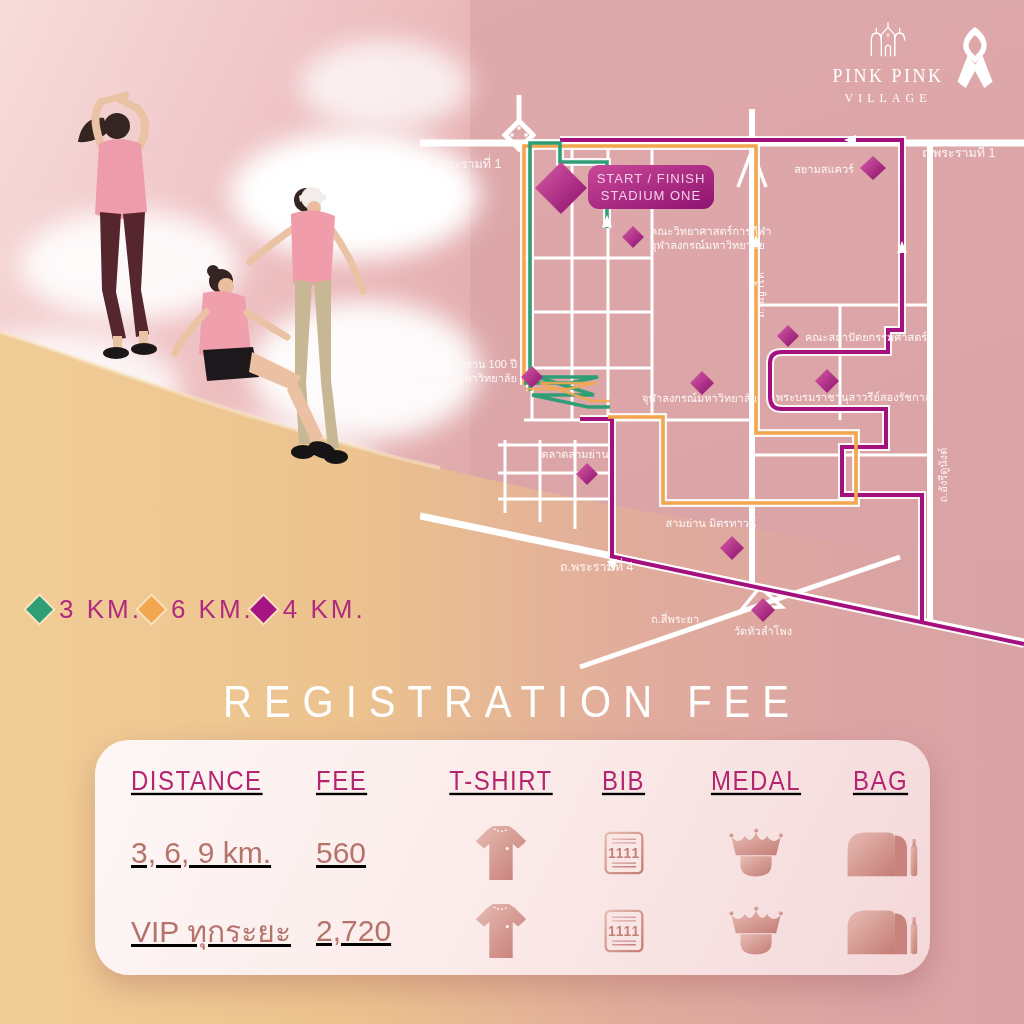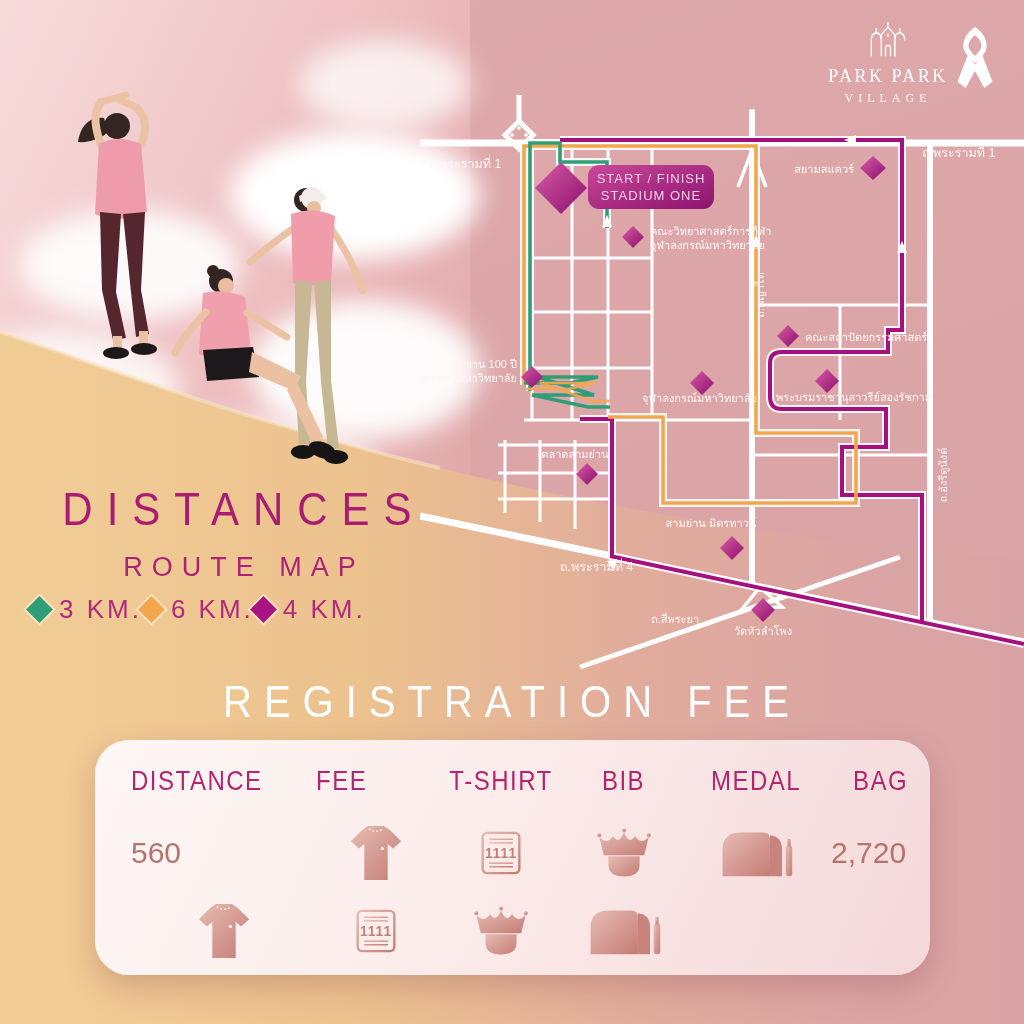--- a/index.html
+++ b/index.html
@@ -19,21 +19,21 @@
   .legend .item{display:flex;align-items:center;gap:10px;color:#b02a7d;font-size:26px;letter-spacing:3px;}
   .legend .dia{width:19px;height:19px;transform:rotate(45deg);box-shadow:0 0 0 2px rgba(255,247,230,.55);}
   .d-green{background:#2f9e77;} .d-orange{background:#f2a74e;} .d-magenta{background:#a81583;}
   
   .reg-title{position:absolute;left:0;top:680px;width:1024px;text-align:center;color:#ffffff;
     font-size:40px;font-weight:300;letter-spacing:12px;transform:scaleY(1.1);}
   .fee-card{position:absolute;left:95px;top:740px;width:835px;height:235px;border-radius:34px;
     background:linear-gradient(115deg,#fdf7f6 0%,#fbecea 45%,#f4d8da 100%);
     box-shadow:0 12px 30px rgba(140,70,80,.28);
     display:grid;grid-template-columns:185px 120px 130px 115px 150px 1fr;
-    grid-template-rows:66px 78px 78px;align-items:center;padding:8px 0 0 36px;box-sizing:border-box;}
+    grid-template-rows:66px 78px 78px;align-items:center;padding:8px 0 0 36px;box-sizing:border-box;text-decoration:underline;}
   .fee-card .hdr{color:#b3256f;font-size:24px;font-weight:300;letter-spacing:1.5px;transform:scaleY(1.18);}
   .fee-card .val{color:#b5736c;font-size:30px;}
   .cell-c{text-align:center;}
   .icon-cell{display:flex;justify-content:center;align-items:center;}
   
   .brand{position:absolute;left:828px;top:18px;width:120px;text-align:center;color:#fff;}
   .brand .nm{font-family:"Liberation Serif","DejaVu Serif",serif;font-size:18px;letter-spacing:2.5px;margin-top:4px;}
   .brand .sub{font-family:"Liberation Serif","DejaVu Serif",serif;font-size:12px;letter-spacing:5px;margin-top:4px;opacity:.95;}
   .ribbon{position:absolute;left:952px;top:24px;}
   
@@ -255,37 +255,33 @@
     <svg width="52" height="40" viewBox="0 0 60 48">
       <g stroke="#fff" stroke-width="1.6" fill="none">
         <path d="M22,46 V20 L30,11 L38,20 V46"></path>
         <path d="M27,46 V35 Q30,30 33,35 V46"></path>
         <path d="M10,46 V27 Q10,18 16,18 Q22,18 22,27"></path>
         <path d="M38,46 V27 Q38,18 44,18 Q50,18 50,27"></path>
         <path d="M16,18 V12 M30,11 V5 M44,18 V12"></path>
         <path d="M29,21 Q30,24 31,21 Q31,19 30,19 Q29,19 29,21" stroke-width="1.2"></path>
       </g>
     </svg>
-    <div class="nm">PARK PARK</div>
+    <div class="nm">PINK PINK</div>
     <div class="sub">VILLAGE</div>
   </div>
   <div class="ribbon">
     <svg width="46" height="66" viewBox="0 0 44 64">
       <g fill="#ffffff">
         <polygon points="15,30 24,42 13,62 5,56"></polygon>
         <polygon points="29,30 20,42 31,62 39,56"></polygon>
         <path fill-rule="evenodd" d="M22,3 C13,9 8,19 12,27 C15,32 19,35 22,38 C25,35 29,32 32,27 C36,19 31,9 22,3 Z M22,11 C17,15 14.5,20 16.5,24 C18,27 20.5,29.5 22,31 C23.5,29.5 26,27 27.5,24 C29.5,20 27,15 22,11 Z"></path>
       </g>
     </svg>
   </div>
 
-  <div class="distances">
-    <h1>DISTANCES</h1>
-    <h2>ROUTE MAP</h2>
-  </div>
   <div class="legend">
     <div class="item">
       <span class="dia d-green"></span>
       <span>3 KM.</span>
     </div>
     <div class="item">
       <span class="dia d-orange"></span>
       <span>6 KM.</span>
     </div>
     <div class="item">
@@ -297,20 +293,21 @@
   <div class="reg-title">REGISTRATION FEE</div>
 
   <div class="fee-card">
     <div class="hdr">DISTANCE</div>
     <div class="hdr">FEE</div>
     <div class="hdr cell-c">T-SHIRT</div>
     <div class="hdr cell-c">BIB</div>
     <div class="hdr cell-c">MEDAL</div>
     <div class="hdr cell-c">BAG</div>
 
+    <div class="val">3, 6, 9 km.</div>
     <div class="val">560</div>
     <div class="icon-cell">
         <svg width="54" height="58">
           <use href="#icon-tshirt"></use>
         </svg>
       </div>
     <div class="icon-cell">
         <svg width="44" height="52">
           <use href="#icon-bib"></use>
         </svg>
@@ -319,20 +316,21 @@
         <svg width="66" height="55">
           <use href="#icon-medal"></use>
         </svg>
       </div>
     <div class="icon-cell">
         <svg width="78" height="52">
           <use href="#icon-bag"></use>
         </svg>
       </div>
 
+    <div class="val">VIP ทุกระยะ</div>
     <div class="val">2,720</div>
     <div class="icon-cell">
         <svg width="54" height="58">
           <use href="#icon-tshirt"></use>
         </svg>
       </div>
     <div class="icon-cell">
         <svg width="44" height="52">
           <use href="#icon-bib"></use>
         </svg>

